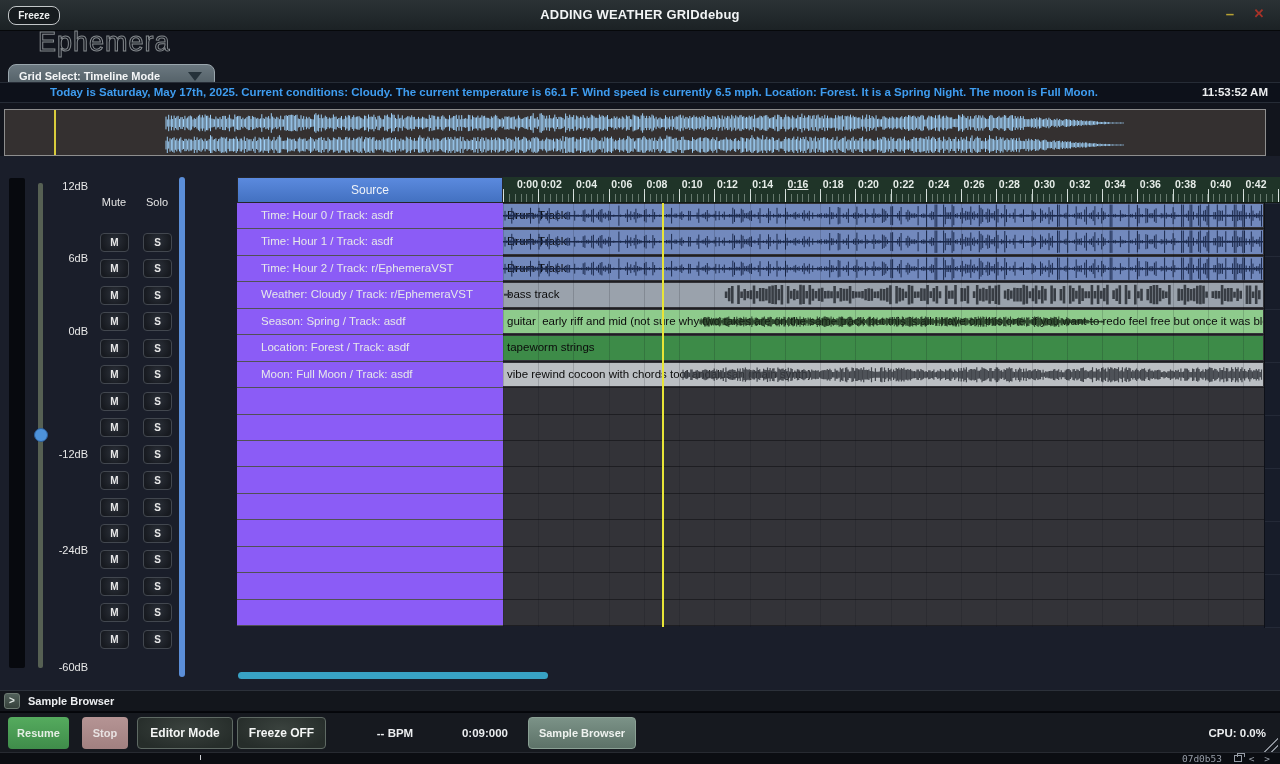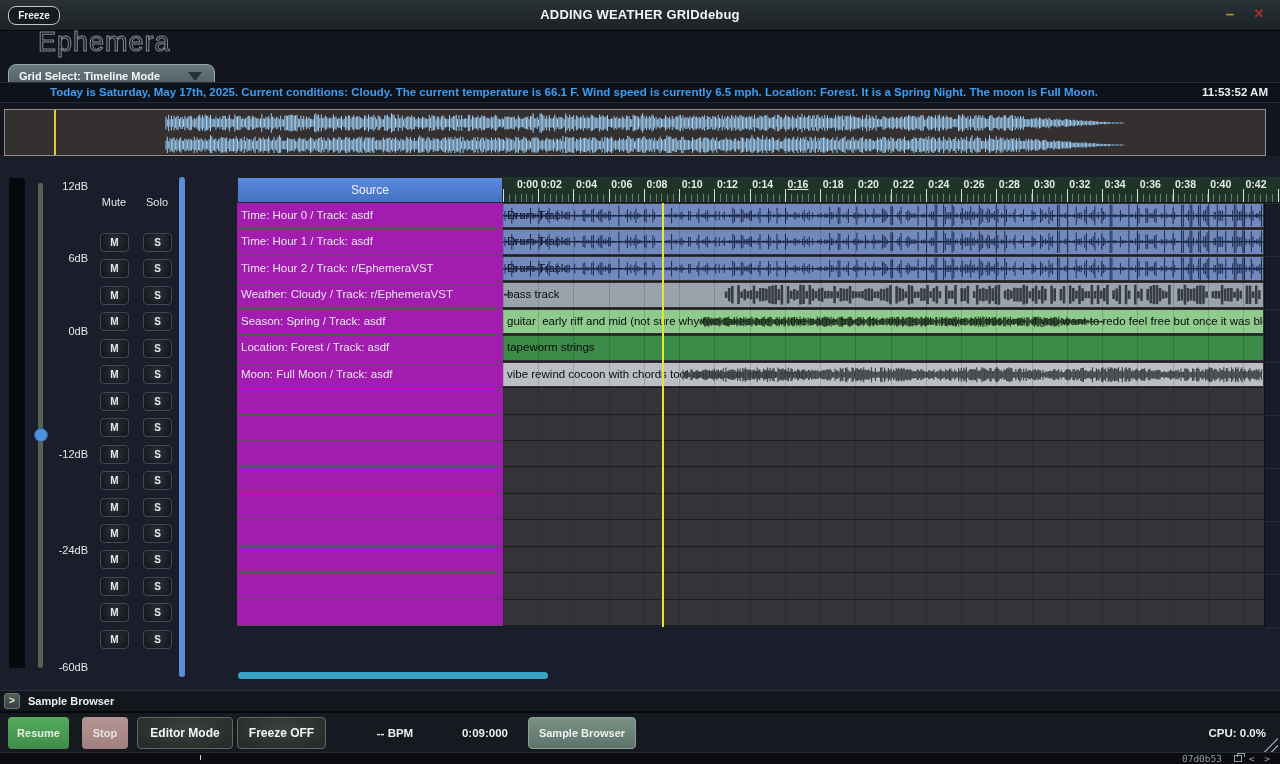--- a/index.html
+++ b/index.html
@@ -49,22 +49,22 @@
   .ms-head{position:absolute;width:40px;top:196px;text-align:center;font-size:11px;color:#e4e4e4;}
   .ms-btn{position:absolute;width:29px;height:19px;border-radius:4px;box-sizing:border-box;
     background:radial-gradient(circle at 50% 40%, #2c313a 0%, #171a20 78%);
     border:1px solid #42474f;color:#e8e8e8;font-size:10px;font-weight:bold;text-align:center;line-height:17px;}
   .vscroll{position:absolute;left:179px;top:177px;width:6px;height:500px;background:#5b8ed8;border-radius:3px;}
 
   
   .namecol{position:absolute;left:237px;top:177px;width:266px;}
   .source-header{height:26px;background:linear-gradient(#5b8ade,#4371c1);border:1px solid #24262b;
     box-sizing:border-box;text-align:center;line-height:24px;font-size:12px;color:#eef2f8;}
-  .name-row{height:26.45px;box-sizing:border-box;background:#a21caf;border-bottom:1px solid #515155;
-    padding-left:4px;font-size:11.5px;line-height:25px;color:#e6e8ea;white-space:nowrap;overflow:hidden;}
+  .name-row{height:26.45px;box-sizing:border-box;background:#8b5cf6;border-bottom:1px solid #515155;
+    padding-left:24px;font-size:11.5px;line-height:25px;color:#e6e8ea;white-space:nowrap;overflow:hidden;}
 
   
   .grid{position:absolute;left:503px;top:177px;width:777px;height:451px;overflow:hidden;}
   .ruler{position:absolute;left:0;top:0;width:777px;height:26px;background:#1f3428;border-bottom:1px solid #101a14;box-sizing:border-box;}
   .ruler-minor{position:absolute;left:0;bottom:0;width:777px;height:8px;
     background:repeating-linear-gradient(90deg, rgba(220,235,225,.38) 0 1px, transparent 1px 5.87px);}
   .ruler-tick{position:absolute;bottom:0;width:1px;height:13px;background:rgba(240,248,244,.85);}
   .ruler-label{position:absolute;top:1px;font-size:10.5px;font-weight:600;color:#e6ece8;text-align:center;white-space:nowrap;padding-left:13px;}
   .grid-rows{position:absolute;left:0;top:26px;width:761px;}
   .grid-row{position:relative;height:26.45px;box-sizing:border-box;background:#333338;border-bottom:1px solid #1e1e22;}

